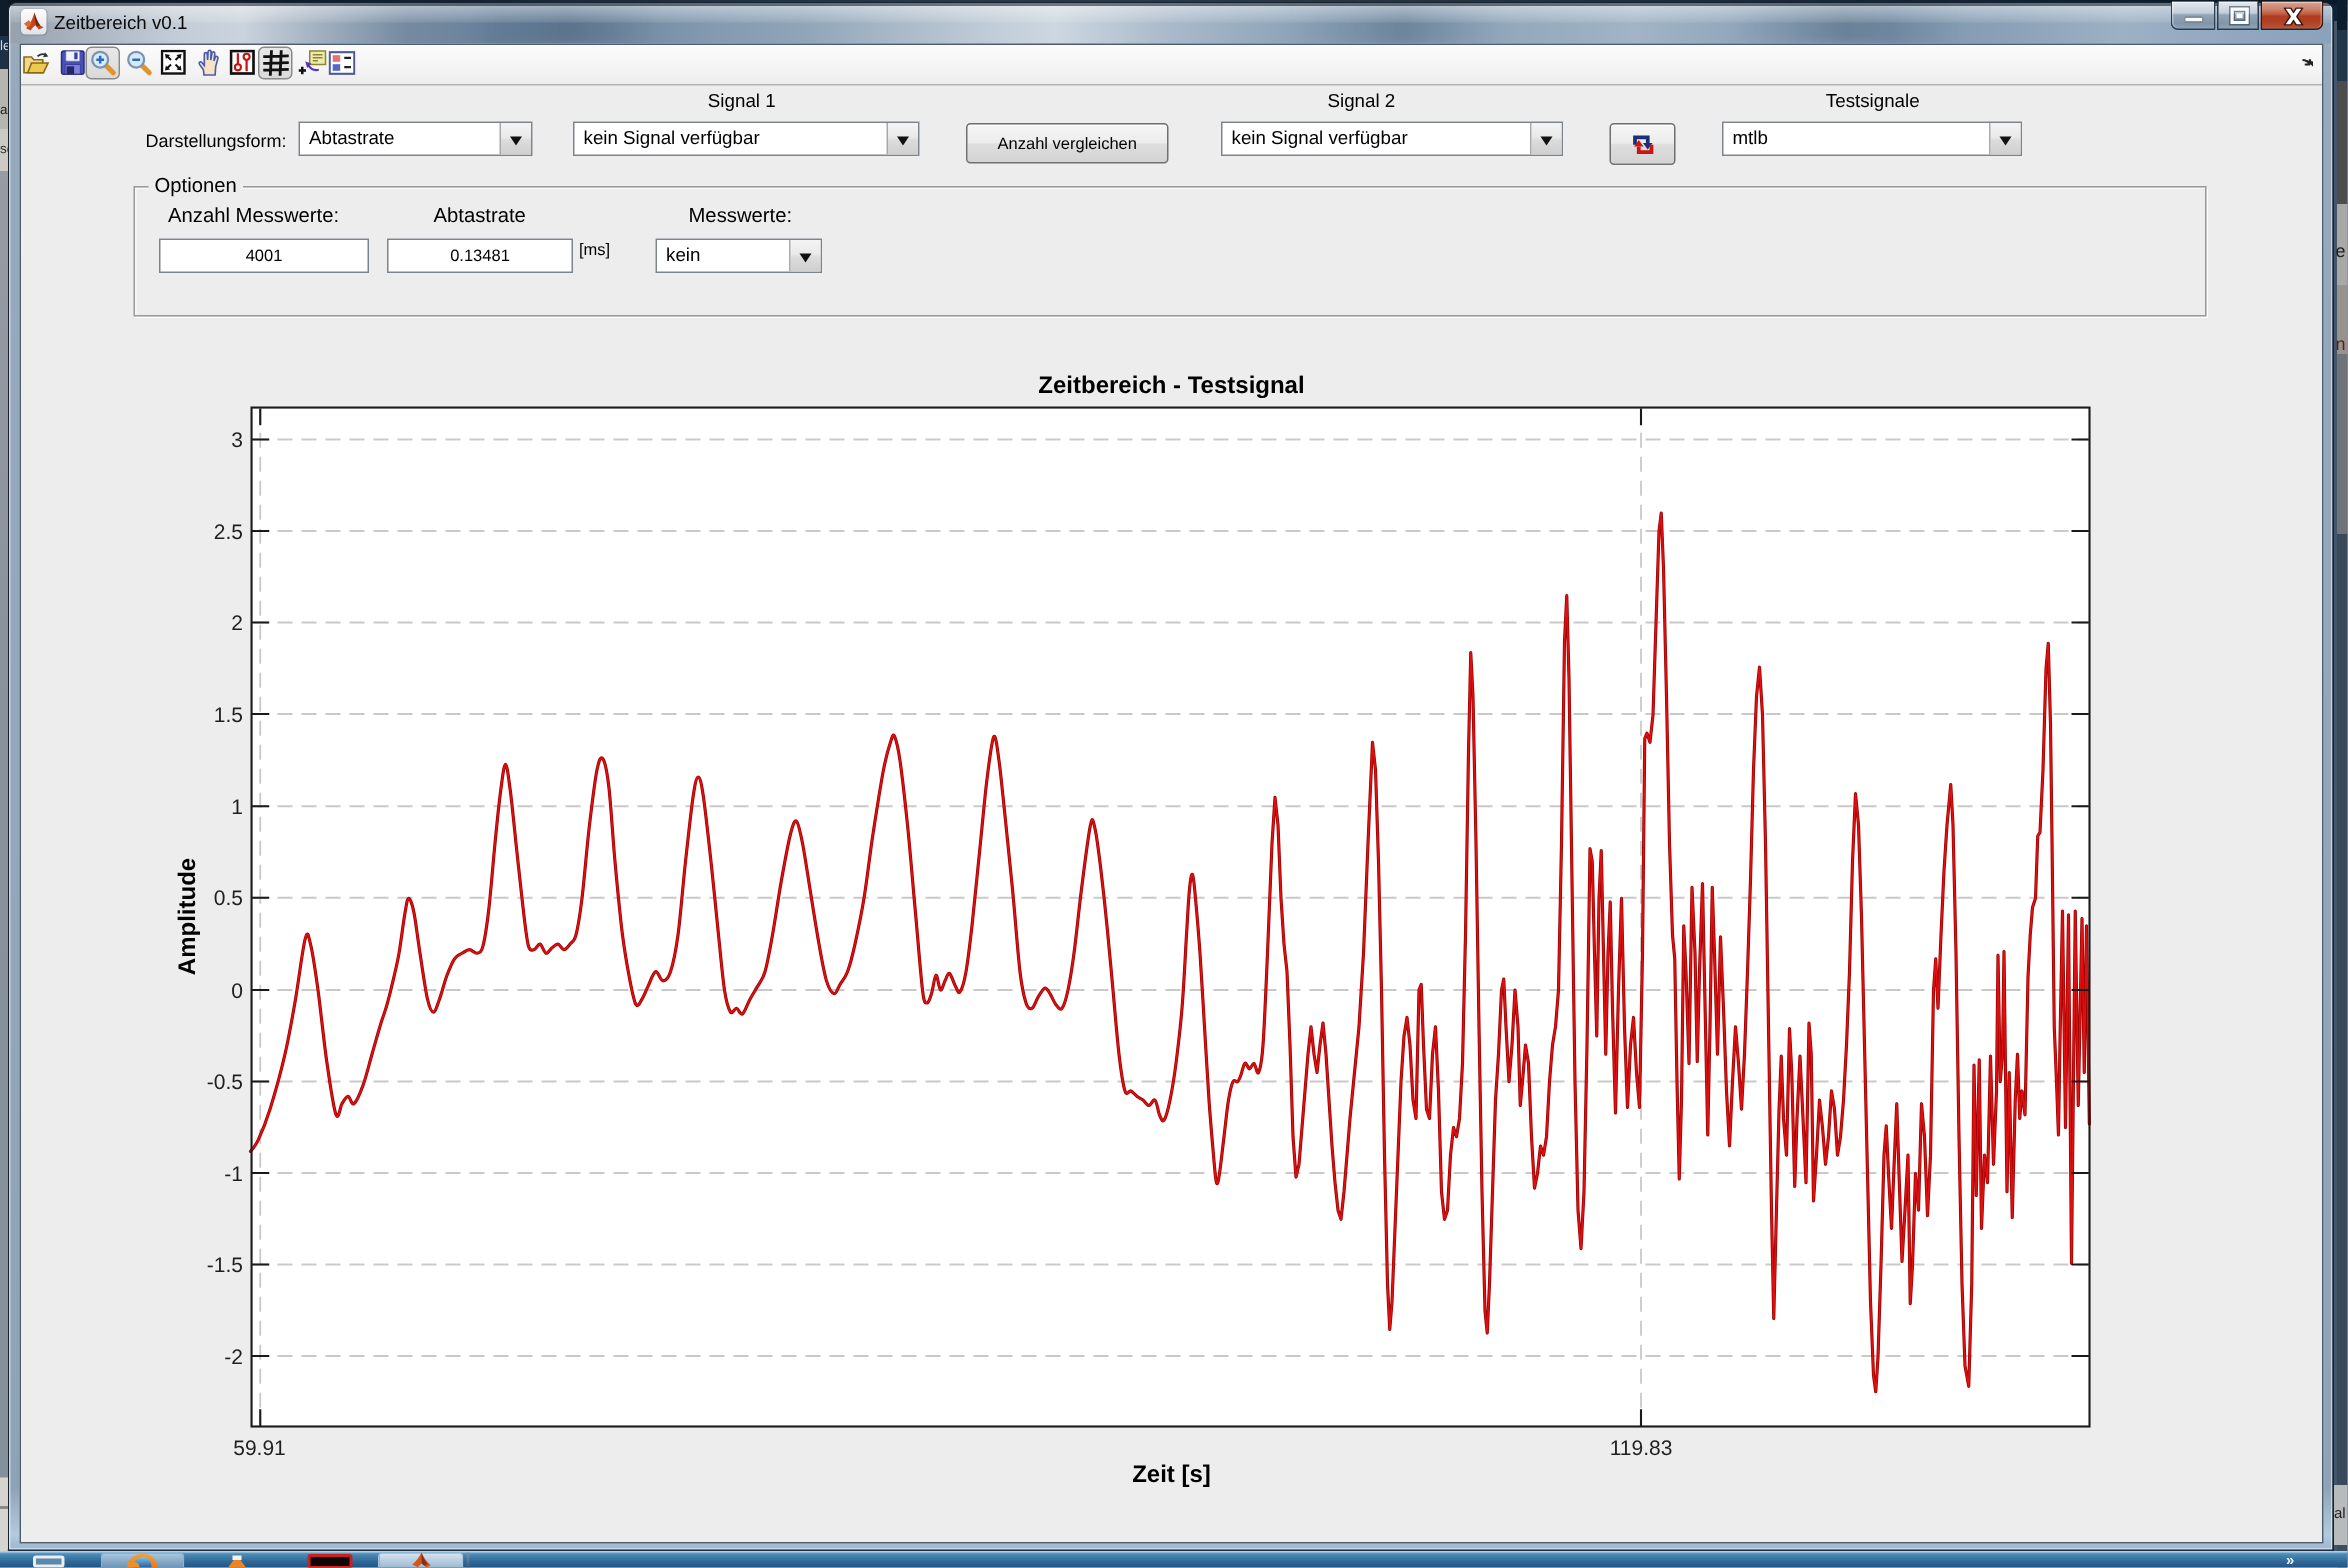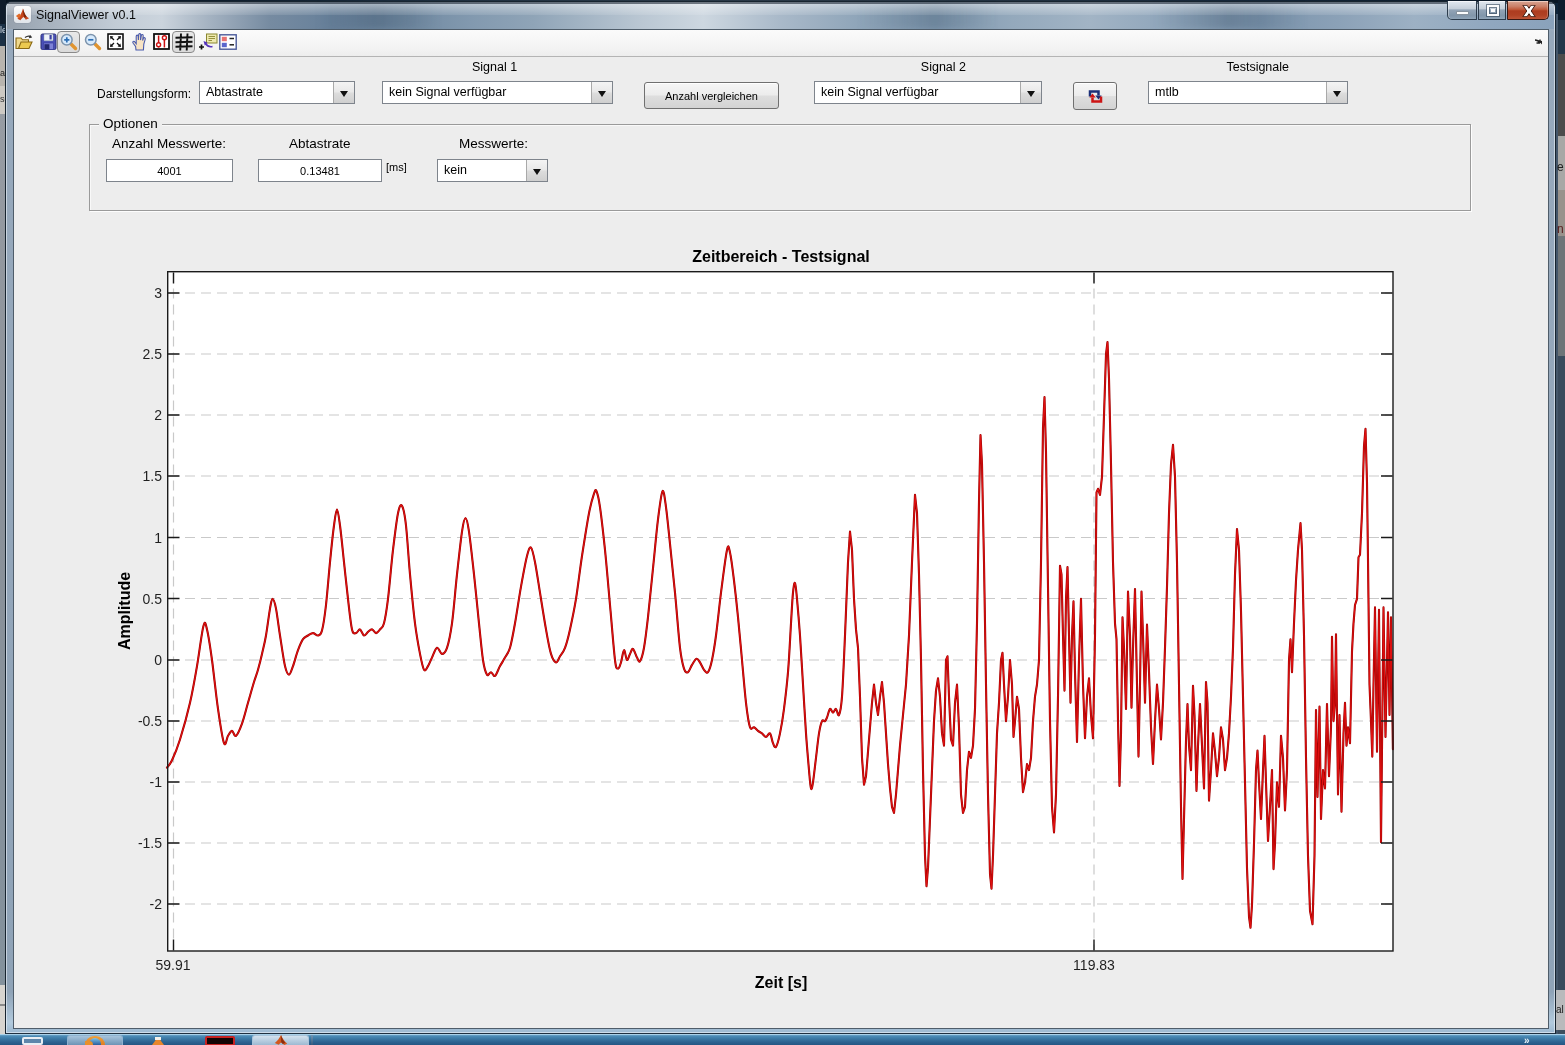--- a/index.html
+++ b/index.html
@@ -68,21 +68,21 @@
 <div class="a" style="left:7px;top:2px;width:1547px;height:13px;border-radius:5px 5px 0 0;background:linear-gradient(180deg,rgba(255,255,255,.5),rgba(255,255,255,.1))"></div>
 <div class="a" style="left:7px;top:2px;width:1547px;height:2px;background:rgba(12,24,38,.55)"></div>
 
 <div class="a" style="left:14px;top:6px;width:17px;height:17px;border-radius:3px;background:linear-gradient(180deg,#fdfdfd,#dfe4e9);box-shadow:0 0 1px #667"></div>
 <svg class="a" style="left:15px;top:7px" width="15" height="15" viewBox="0 0 16 16">
     <path d="M8.5 1.5 C9.5 5 10.5 8 12.5 10.5 L15 12 L11.5 13.5 C10 11.5 9.5 10.5 8.8 10.8 C7.8 11.2 7 12.5 5.8 14.2 L2.5 12.6 C5.5 10.2 7.2 5.8 8.5 1.5 Z" fill="#c4451c"></path>
     <path d="M8.5 1.5 C9.3 4.6 10.6 8.1 12.5 10.5 L10.2 11.5 C8.8 8.3 8.6 4.9 8.5 1.5 Z" fill="#7a2408"></path>
     <path d="M1 9.5 L4.5 7 L6.5 8.8 C5.8 10 5 11.2 4 12.2 Z" fill="#e06a28"></path>
   </svg>
 
-<div class="a" style="left:36px;top:8px;font-size:12.5px;color:#0a0a0a">SignalViewer v0.1</div>
+<div class="a" style="left:36px;top:8px;font-size:12.5px;color:#0a0a0a">Zeitbereich v0.1</div>
 
 <div class="a" style="left:1447px;top:1px;width:102px;height:20px">
  <div class="a" style="left:0;top:0;width:30px;height:19px;border:1px solid #2c3c4c;border-top:none;border-radius:0 0 1px 5px;background:linear-gradient(180deg,#e2e9f0 0,#c5cfda 42%,#92a4b6 50%,#8196aa 82%,#90a5b8 100%);box-shadow:inset 0 1px 0 rgba(255,255,255,.6),inset 1px 0 0 rgba(255,255,255,.35)">
   <div class="a" style="left:8px;top:10px;width:13px;height:4px;background:#fbfcfd;border:1px solid rgba(40,60,80,.55);border-radius:1px"></div>
     </div>
  <div class="a" style="left:31px;top:0;width:28px;height:19px;border:1px solid #2c3c4c;border-top:none;background:linear-gradient(180deg,#e2e9f0 0,#c5cfda 42%,#92a4b6 50%,#8196aa 82%,#90a5b8 100%);box-shadow:inset 0 1px 0 rgba(255,255,255,.6)">
   <div class="a" style="left:8px;top:4px;width:12px;height:11px;border:2px solid #fbfcfd;box-shadow:0 0 0 1px rgba(40,60,80,.55),inset 0 0 0 1px rgba(40,60,80,.55)"></div>
   <div class="a" style="left:12px;top:8px;width:4px;height:3px;background:#fbfcfd"></div>
     </div>
  <div class="a" style="left:60px;top:0;width:42px;height:19px;border:1px solid #3a1812;border-top:none;border-radius:0 0 5px 1px;background:linear-gradient(180deg,#d8a593 0,#cb8068 30%,#c05a3b 47%,#ae3c20 55%,#b04124 78%,#bd5437 100%);box-shadow:inset 0 1px 0 rgba(255,235,225,.55),inset -1px 0 0 rgba(255,225,210,.3)">
@@ -161,22 +161,22 @@
 
 <svg class="a" style="left:219px;top:34px" width="18" height="16" viewBox="0 0 18 16">
 <rect x="0.8" y="0.8" width="16.4" height="14.4" fill="#fff" stroke="#4a5a9a" stroke-width="1.4"></rect>
 <rect x="2.8" y="2.8" width="5" height="4.4" fill="#e87272"></rect>
 <rect x="2.8" y="8.8" width="5" height="4.4" fill="#5a66cc"></rect>
 <line x1="10.5" y1="4.5" x2="15" y2="4.5" stroke="#222" stroke-width="1.5"></line>
 <line x1="10.5" y1="10.8" x2="15" y2="10.8" stroke="#222" stroke-width="1.5"></line>
 </svg>
 
 <div class="lbl" style="left:454px;top:60px;width:81px;text-align:center">Signal 1</div>
-<div class="lbl" style="left:885px;top:60px;width:81px;text-align:right">Signal 2</div>
-<div class="lbl" style="left:1208px;top:60px;width:81px;text-align:right">Testsignale</div>
+<div class="lbl" style="left:885px;top:60px;width:81px;text-align:left">Signal 2</div>
+<div class="lbl" style="left:1208px;top:60px;width:81px;text-align:center">Testsignale</div>
 <div class="lbl" style="left:61px;top:87px;width:130px;text-align:right;font-size:12px">Darstellungsform:</div>
 <div class="combo" style="left:199px;top:81px;width:156px">
     <span class="tx">Abtastrate</span>
     <span class="ab"></span>
     <span class="ar"></span>
   </div>
 <div class="combo" style="left:382px;top:81px;width:231px">
     <span class="tx">kein Signal verfügbar</span>
     <span class="ab"></span>
     <span class="ar"></span>
@@ -198,21 +198,21 @@
     <span class="tx">mtlb</span>
     <span class="ab"></span>
     <span class="ar"></span>
   </div>
 
 <div class="a" style="left:89px;top:124px;width:1382px;height:87px;border:1px solid #9a9a9a;box-shadow:1px 1px 0 #fdfdfd,inset 1px 1px 0 rgba(253,253,253,.7)"></div>
 <div class="lbl2" style="left:99px;top:116px;background:#ededed;padding:0 4px">Optionen</div>
 <div class="lbl2" style="left:112px;top:136px">Anzahl Messwerte:</div>
 <div class="lbl2" style="left:289px;top:136px">Abtastrate</div>
 <div class="lbl2" style="left:459px;top:136px">Messwerte:</div>
-<div class="field" style="left:106px;top:159px;width:127px">4001</div>
+<div class="field" style="left:106px;top:159px;width:140px">4001</div>
 <div class="field" style="left:258px;top:159px;width:124px">0.13481</div>
 <div class="lbl" style="left:386px;top:161px;font-size:11px">[ms]</div>
 <div class="combo" style="left:437px;top:159px;width:111px">
     <span class="tx">kein</span>
     <span class="ab"></span>
     <span class="ar"></span>
   </div>
 <svg class="a" style="left:90px;top:230px" width="1350" height="770" viewBox="90 230 1350 770">
 <rect x="167.7" y="271.7" width="1225.3" height="679.3" fill="#ffffff" stroke="none"></rect>
 <path d="M169 293 H1392.5 M169 354 H1392.5 M169 415 H1392.5 M169 476 H1392.5 M169 537.5 H1392.5 M169 598.5 H1392.5 M169 660 H1392.5 M169 721 H1392.5 M169 782 H1392.5 M169 843 H1392.5 M169 904 H1392.5 M173.5 272.5 V950 M1094 272.5 V950" stroke="#c9c9c9" stroke-width="1.2" fill="none" stroke-dasharray="10 6"></path>

